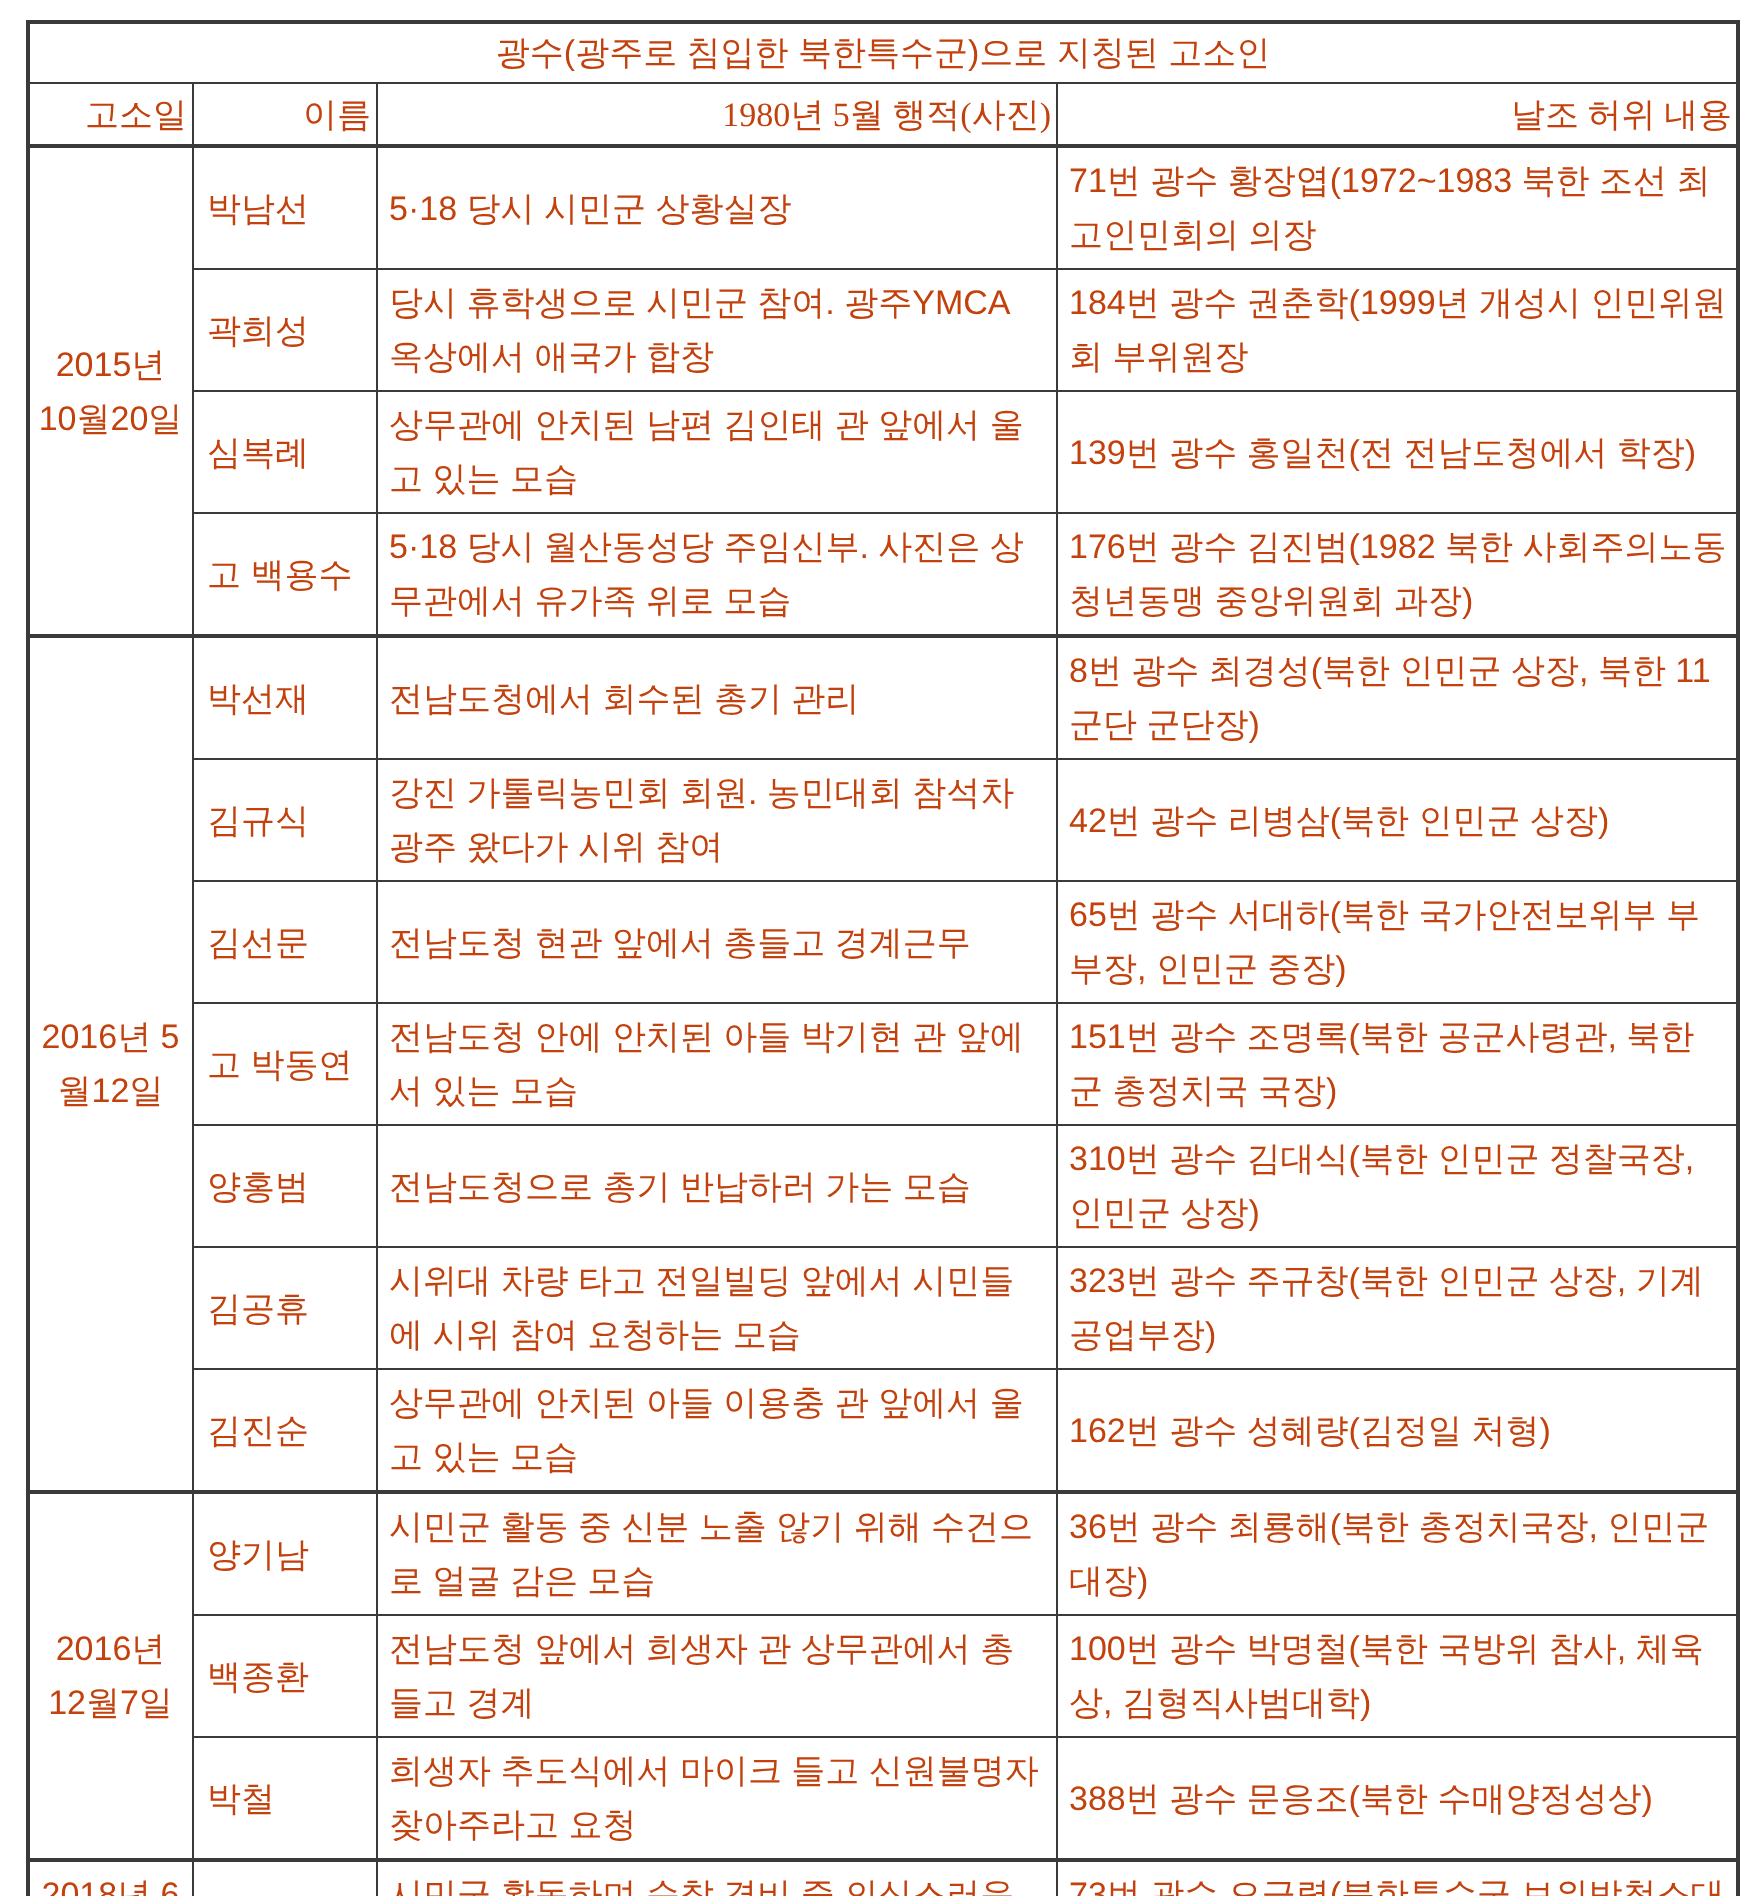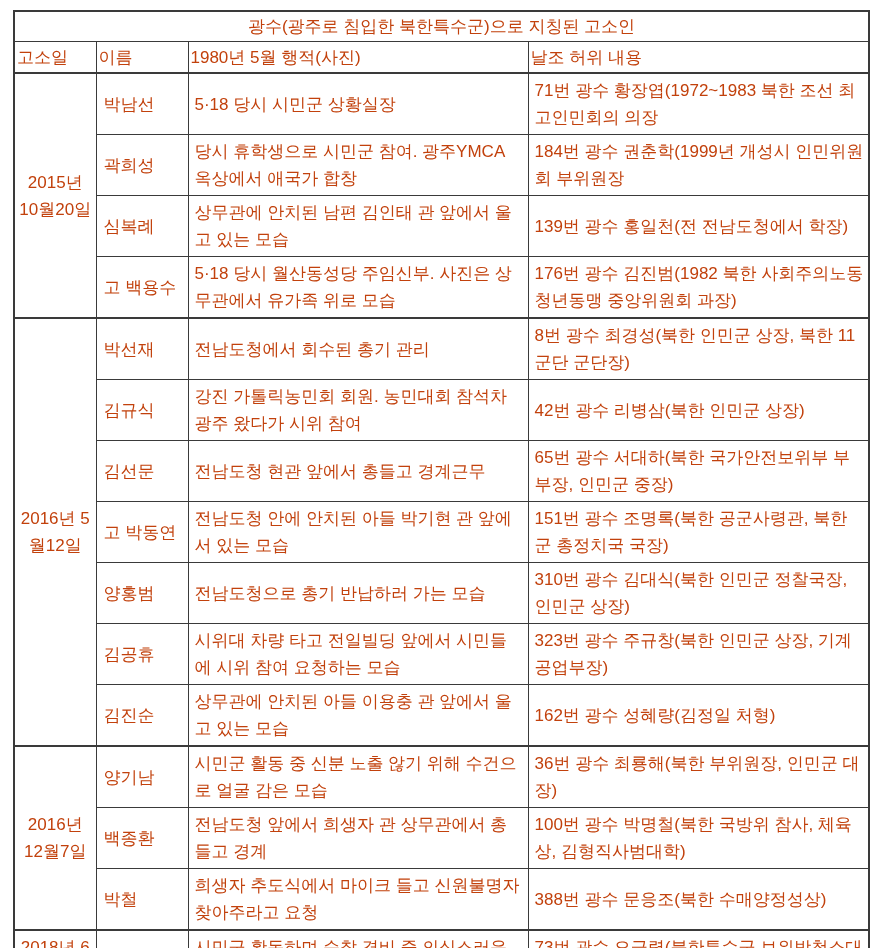--- a/index.html
+++ b/index.html
@@ -33,23 +33,24 @@
     overflow: hidden;
   }
   .title-cell {
     height: 26px;
     text-align: center;
     padding: 1px 2px;
     border-bottom: 1px solid #3a3a3a;
   }
   .header-cell {
     height: 28px;
-    text-align: left;
+    text-align: right;
     padding: 1px 2px;
     border-bottom: 2px solid #3a3a3a;
+    font-family: Liberation Serif, serif;
   }
   .date-cell {
     text-align: center;
     padding: 2px 3px;
   }
   .name-cell {
     height: 56px;
     text-align: left;
     padding: 2px 2px 2px 7px;
     margin-top: 40px;
@@ -139,21 +140,21 @@
         </tr>
         <tr>
           <td class="name-cell">김진순</td>
           <td class="activity-cell">상무관에 안치된 아들 이용충 관 앞에서 울고 있는 모습</td>
           <td class="fabrication-cell">162번 광수 성혜량(김정일 처형)</td>
         </tr>
         <tr class="group-start">
           <td class="date-cell" rowspan="3">2016년 12월7일</td>
           <td class="name-cell">양기남</td>
           <td class="activity-cell">시민군 활동 중 신분 노출 않기 위해 수건으로 얼굴 감은 모습</td>
-          <td class="fabrication-cell">36번 광수 최룡해(북한 부위원장, 인민군 대장)</td>
+          <td class="fabrication-cell">36번 광수 최룡해(북한 총정치국장, 인민군 대장)</td>
         </tr>
         <tr>
           <td class="name-cell">백종환</td>
           <td class="activity-cell">전남도청 앞에서 희생자 관 상무관에서 총 들고 경계</td>
           <td class="fabrication-cell">100번 광수 박명철(북한 국방위 참사, 체육상, 김형직사범대학)</td>
         </tr>
         <tr>
           <td class="name-cell">박철</td>
           <td class="activity-cell">희생자 추도식에서 마이크 들고 신원불명자 찾아주라고 요청</td>
           <td class="fabrication-cell">388번 광수 문응조(북한 수매양정성상)</td>

